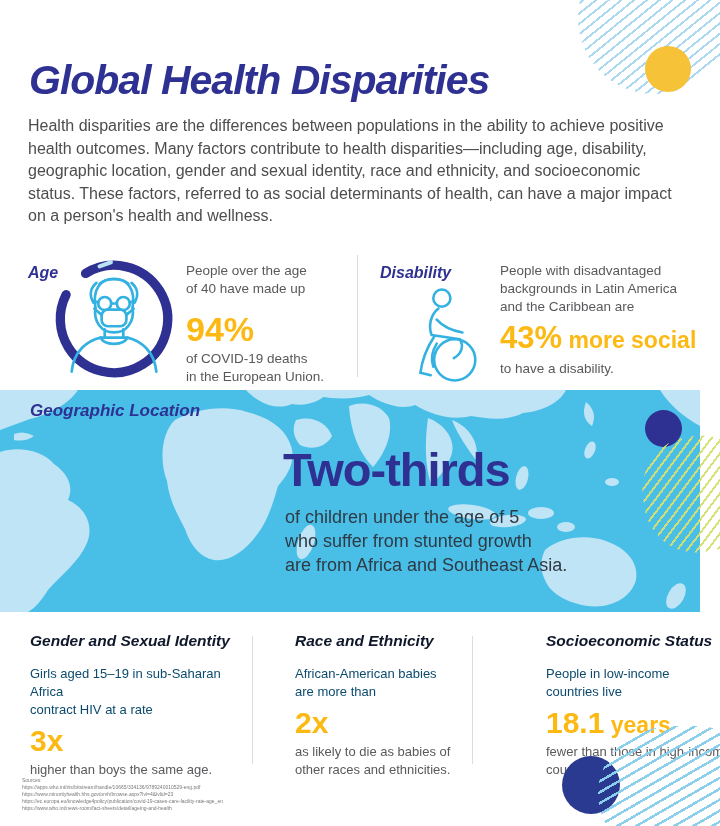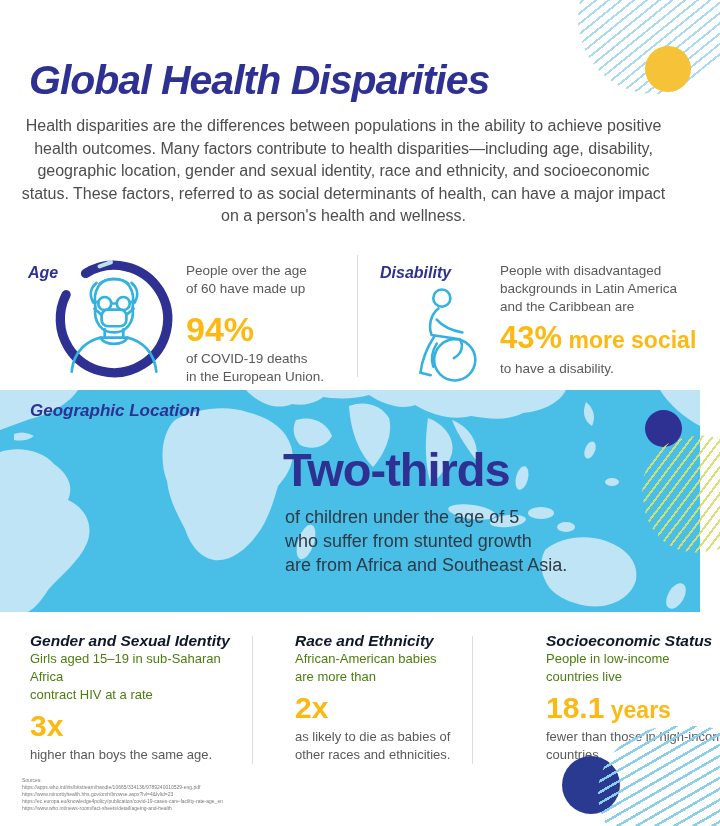--- a/index.html
+++ b/index.html
@@ -28,22 +28,22 @@
     border-radius:55% 45% 40% 60%;
     background:repeating-linear-gradient(150deg,#8ccfec 0 2.5px,transparent 2.5px 9.5px);
   }
 
   
   .title{
     position:absolute;left:29px;top:30px;width:600px;
     font-size:41px;font-weight:bold;font-style:italic;color:#2e3192;letter-spacing:-1px;
   }
   .intro{
-    position:absolute;left:16px;top:99px;width:655px;
-    font-size:16px;line-height:22.5px;color:#4d4d4f;text-align:center;
+    position:absolute;left:28px;top:99px;width:655px;
+    font-size:16px;line-height:22.5px;color:#4d4d4f;
   }
 
   
   .sec-label{font-size:16px;font-weight:bold;font-style:italic;color:#2e3192;}
   .age-label{position:absolute;left:28px;top:264px;}
   .age-icon{position:absolute;left:50px;top:256px;width:128px;height:126px;}
   .age-text{position:absolute;left:186px;top:262px;width:165px;}
   .stat-lead{font-size:13.5px;line-height:18px;color:#58595b;}
   .stat-big{font-size:34px;font-weight:bold;color:#fdb913;line-height:36px;margin:13px 0 3px 0;}
   .stat-tail{font-size:13.5px;line-height:18px;color:#58595b;}
@@ -61,21 +61,21 @@
   .map-label{position:absolute;left:30px;top:11px;font-size:17px;font-weight:bold;font-style:italic;color:#2e3192;}
   .map-headline{position:absolute;left:283px;top:52px;font-size:47px;font-weight:bold;color:#2e3192;letter-spacing:-1px;}
   .map-sub{position:absolute;left:285px;top:115px;font-size:18px;line-height:24px;color:#2f3a45;}
 
   
   .col{position:absolute;top:632px;}
   .col1{left:30px;width:218px;}
   .col2{left:295px;width:176px;}
   .col3{left:546px;width:188px;}
   .col-label{font-size:15.5px;font-weight:bold;font-style:italic;color:#0f172a;}
-  .col-lead{font-size:13px;line-height:18px;color:#4d7c0f;}
+  .col-lead{margin-top:15px;font-size:13px;line-height:18px;color:#0c4a6e;}
   .col-stat{font-size:30px;font-weight:bold;color:#fdb913;line-height:32px;margin:6px 0 2px 0;}
   .col-stat .stat-suffix{font-size:23px;}
   .col-tail{font-size:13px;line-height:18px;color:#58595b;}
   .div-col1{left:252px;top:636px;height:128px;}
   .div-col2{left:472px;top:636px;height:128px;}
 
   
   .sources{position:absolute;left:22px;top:777px;font-size:5px;line-height:7px;color:#7a7a7a;}
 </style>
 </head>
@@ -105,21 +105,21 @@
         <circle cx="51" cy="46" r="6.3"></circle>
         <circle cx="69" cy="46" r="6.3"></circle>
         <path d="M57.3,46 L62.7,46 M44.7,45 L40.5,43.5 M75.3,45 L79.5,43.5"></path>
         <rect x="48" y="52" width="24" height="16" rx="6"></rect>
         <path d="M48,57 L41,51 M72,57 L79,51"></path>
       </g>
     </svg>
   </div>
   <div class="age-text">
     <div class="stat-lead pre">People over the age
-of 60 have made up</div>
+of 40 have made up</div>
     <div class="stat-big">94%</div>
     <div class="stat-tail pre">of COVID-19 deaths
 in the European Union.</div>
   </div>
 
   <div class="v-divider div-stats"></div>
 
   <div class="sec-label dis-label">Disability</div>
   <div class="dis-icon">
     <svg viewBox="0 0 90 112" width="78" height="96">

